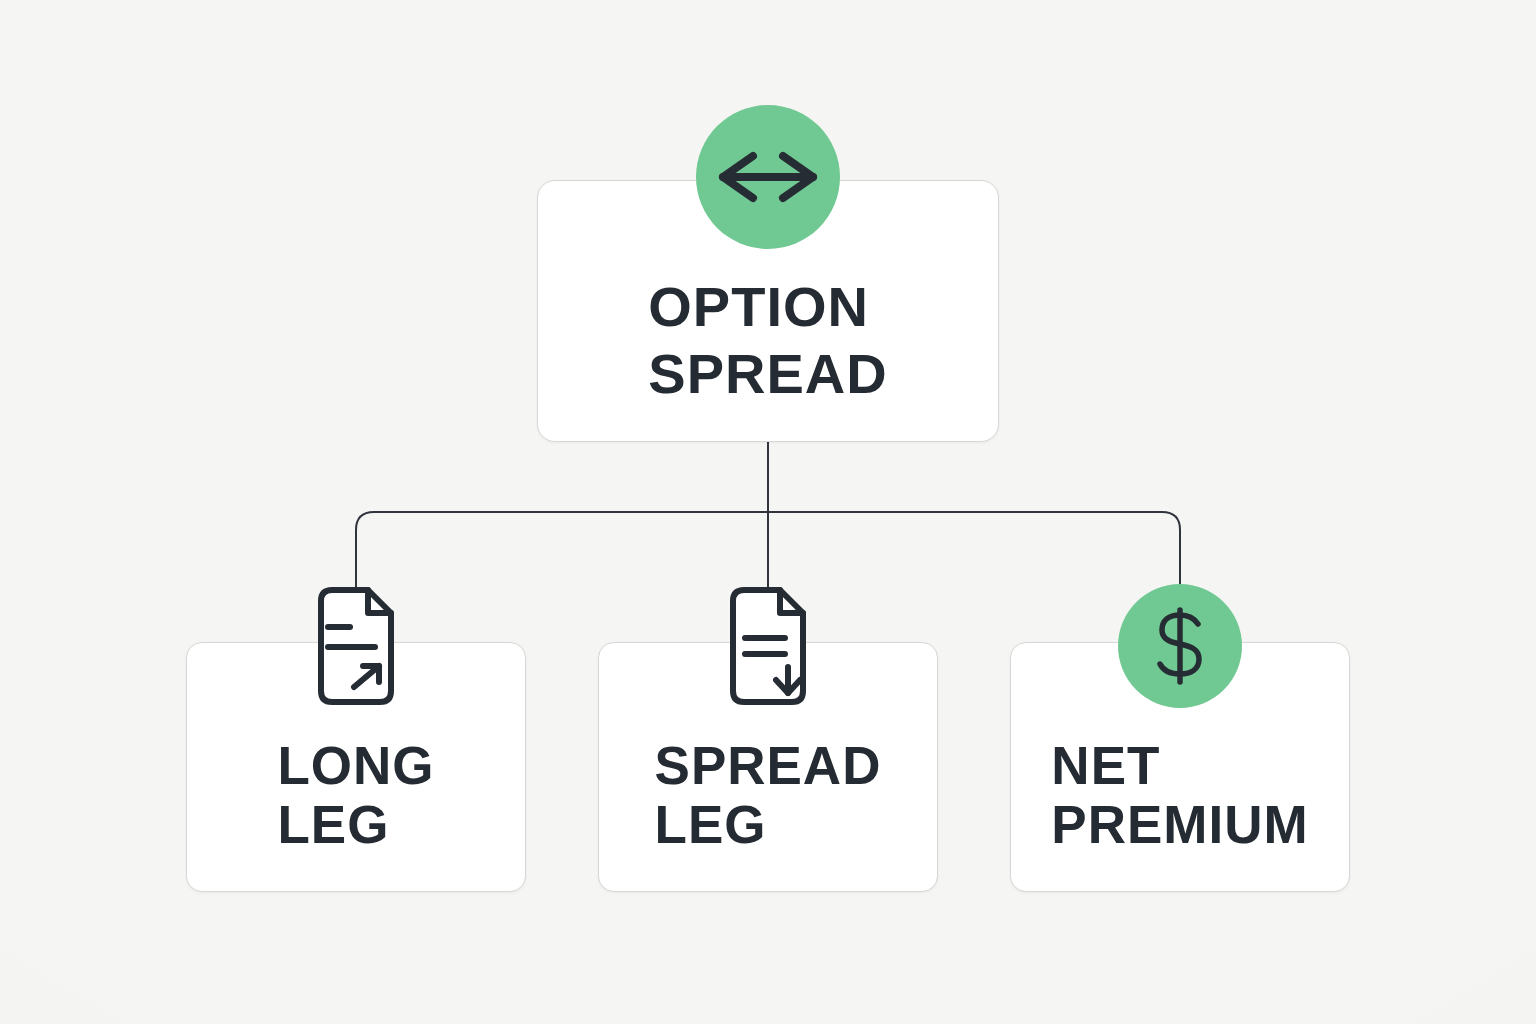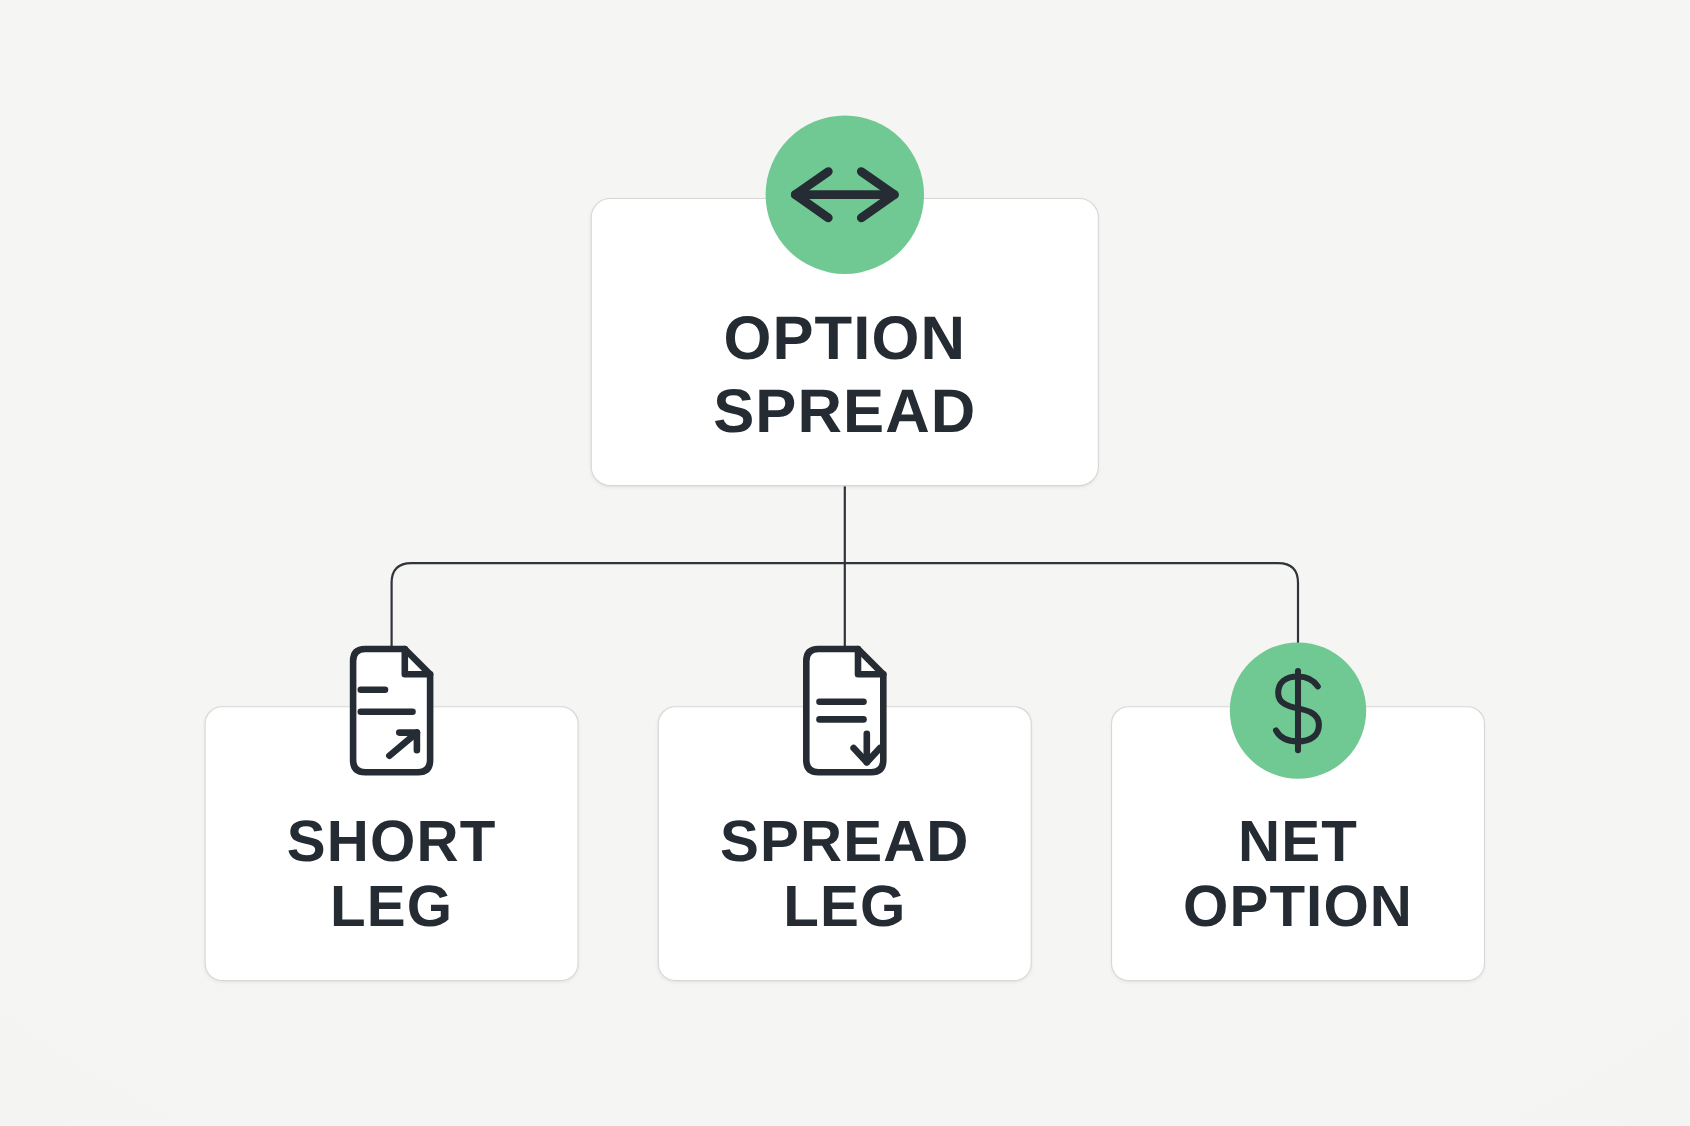--- a/index.html
+++ b/index.html
@@ -35,21 +35,21 @@
   }
   .card-root{left:537px;top:180px;width:462px;height:262px;padding-top:58px;}
   .card-child{top:642px;width:340px;height:250px;border-radius:16px;padding-top:56px;}
   .card-child.pos-0{left:186px;}
   .card-child.pos-1{left:598px;}
   .card-child.pos-2{left:1010px;}
 
   .node-label{
     color:var(--text);
     font-weight:700;
-    text-align:center;
+    text-align:left;
     white-space:pre-line;
     letter-spacing:1px;
   }
   .root-label{font-size:56px;line-height:67px;}
   .child-label{font-size:53px;line-height:59px;}
 
   .icon-circle{
     position:absolute;
     border-radius:50%;
     background:var(--green);
@@ -88,21 +88,21 @@
   </div>
   <div class="icon-circle circle-root">
     <svg width="144" height="144" viewBox="0 0 144 144">
       <path class="stroke" stroke-width="8" d="M27 72 H117"></path>
       <path class="stroke" stroke-width="8" d="M57 51 L27 72 L57 93"></path>
       <path class="stroke" stroke-width="8" d="M87 51 L117 72 L87 93"></path>
     </svg>
   </div>
 
   <div class="card card-child pos-0">
-    <div class="node-label child-label">SHORT
+    <div class="node-label child-label">LONG
 LEG</div>
   </div>
   <svg class="doc-icon pos-0" viewBox="0 0 96 122">
     <path class="stroke paper" stroke-width="6" d="M60 5 H24 Q13 5 13 16 V106 Q13 117 24 117 H72 Q83 117 83 106 V28 Z"></path>
     <polyline class="stroke" stroke-width="6" points="60 5 60 28 83 28"></polyline>
     <path class="stroke" stroke-width="6" d="M20 42 H42"></path>
     <path class="stroke" stroke-width="6" d="M20 62 H67"></path>
     <path class="stroke" stroke-width="6" d="M46 102 L71 81"></path>
     <polyline class="stroke" stroke-width="6" points="55 81 71 81 71 97"></polyline>
   </svg>
@@ -115,21 +115,21 @@
     <path class="stroke paper" stroke-width="6" d="M60 5 H24 Q13 5 13 16 V106 Q13 117 24 117 H72 Q83 117 83 106 V28 Z"></path>
     <polyline class="stroke" stroke-width="6" points="60 5 60 28 83 28"></polyline>
     <path class="stroke" stroke-width="6" d="M25 53 H65"></path>
     <path class="stroke" stroke-width="6" d="M25 69 H65"></path>
     <path class="stroke" stroke-width="6" d="M68 82 V108"></path>
     <polyline class="stroke" stroke-width="6" points="56 95 68 108 80 95"></polyline>
   </svg>
 
   <div class="card card-child pos-2">
     <div class="node-label child-label">NET
-OPTION</div>
+PREMIUM</div>
   </div>
   <div class="icon-circle circle-dollar">
     <svg width="124" height="124" viewBox="0 0 124 124">
       <path class="stroke" stroke-width="5.5" d="M62 26 V98"></path>
       <path class="stroke" stroke-width="5.5" d="M80 40 C76 34 70 31 62 31 C50 31 44 37 44 46 C44 55 52 58 62 60 C72 62 81 65 81 75 C81 85 73 90 62 90 C52 90 45 86 42 80"></path>
     </svg>
   </div>
 
 </div>
 

